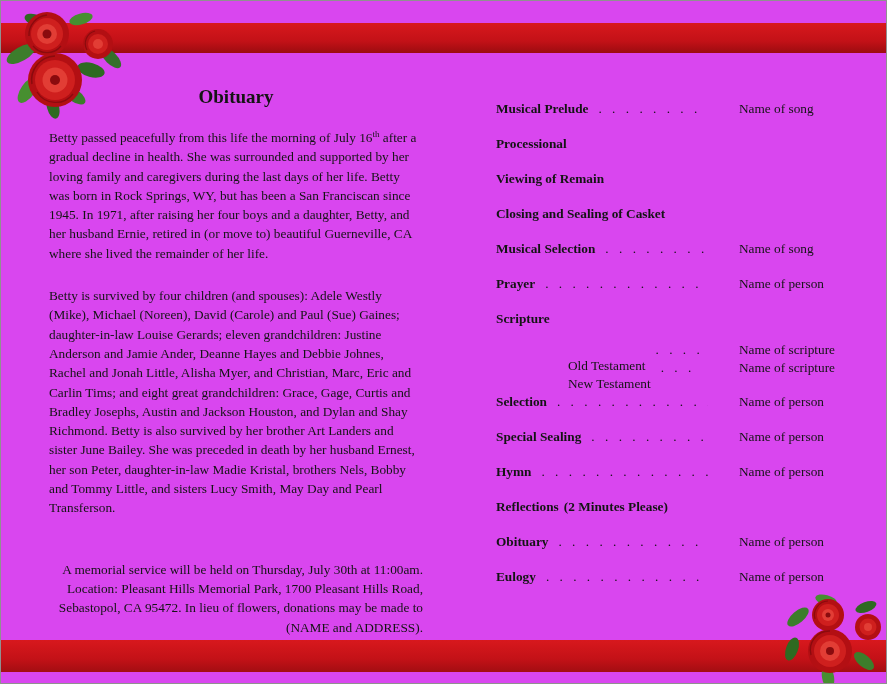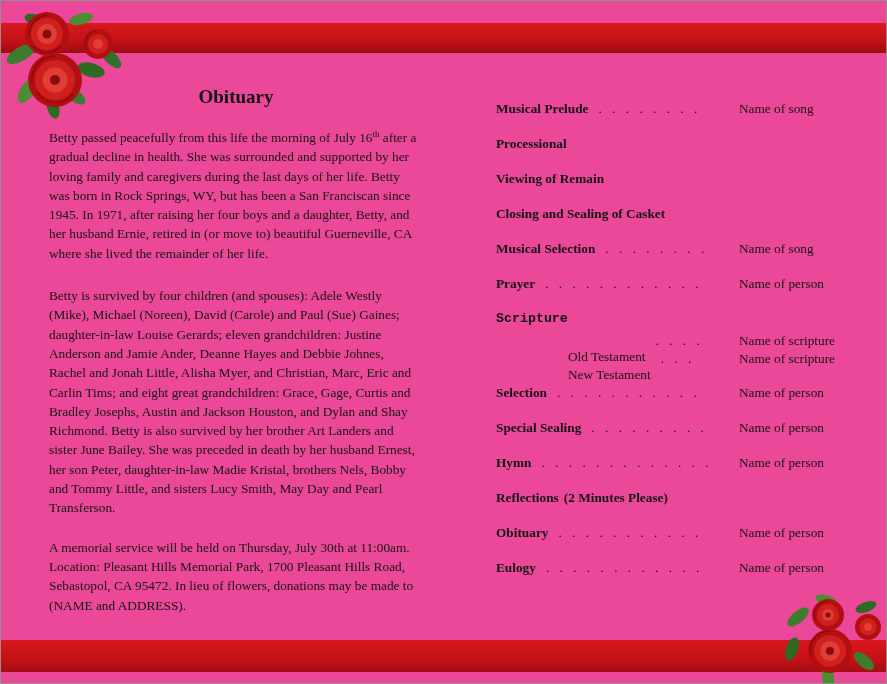--- a/index.html
+++ b/index.html
@@ -1,20 +1,20 @@
 <!DOCTYPE html>
 <html><head>
 <meta charset="utf-8">
 <style>
   html, body { margin: 0; padding: 0; background: #e8e8e8; }
   .sheet {
     position: relative;
     width: 887px; height: 684px;
     margin: 0 auto;
-    background: #ec4899;
+    background: #d946ef;
     border: 1px solid #909090;
     box-sizing: border-box;
     overflow: hidden;
     font-family: "Liberation Serif", "DejaVu Serif", serif;
     color: #141414;
   }
   .bar { position: absolute; left: 0; right: 0; }
   .bar-top    { top: 22px;  height: 30px; background: linear-gradient(180deg, #d8181d 0%, #c31117 60%, #9c0c10 100%); }
   .bar-bottom { top: 639px; height: 32px; background: linear-gradient(180deg, #d8181d 0%, #c31117 60%, #a30d12 100%); }
   .roses { position: absolute; }
@@ -23,32 +23,32 @@
 
   
   .col-left { position: absolute; left: 48px; top: 84px; width: 374px; }
   .page-title {
     font-size: 19px; font-weight: bold; text-align: center;
     margin: 0; line-height: 24px;
   }
   .col-left .page-title { margin-bottom: 19px; }
   .col-left p { font-size: 13.3px; line-height: 19.3px; margin: 0; text-align: left; }
   .col-left .p2 { margin-top: 23px; }
-  .col-left .p3 { margin-top: 20px; }
+  .col-left .p3 { margin-top: 42px; text-align: right; }
   .col-left sup { font-size: 9px; line-height: 0; vertical-align: super; }
 
   
   .col-right { position: absolute; left: 495px; top: 74px; width: 340px; }
   .svc-list { margin-top: 24px; }
   .svc-row {
     position: relative; display: flex; align-items: center;
     height: 19px; margin-bottom: 16px;
     font-size: 13.3px; line-height: 19px; white-space: nowrap;
   }
-  .svc-row.tight { margin-bottom: 4px; font-family: Liberation Mono, monospace; }
+  .svc-row.tight { margin-bottom: 13px; }
   .svc-row.sub   { height: 18px; line-height: 18px; margin-bottom: 0; }
   .svc-row.sub.endsub { margin-bottom: 15px; }
   .svc-label { font-weight: bold; flex: 0 0 auto; }
   .svc-row.sub .svc-label { font-weight: normal; margin-left: 72px; margin-top: 32px; }
   .svc-suffix { font-weight: bold; margin-left: 5px; flex: 0 0 auto; }
   .svc-dots {
     flex: 1 1 auto; overflow: hidden; white-space: nowrap;
     margin-left: 10px; margin-right: 128px;
     letter-spacing: 2.5px; word-spacing: 2px;
     font-weight: normal;

